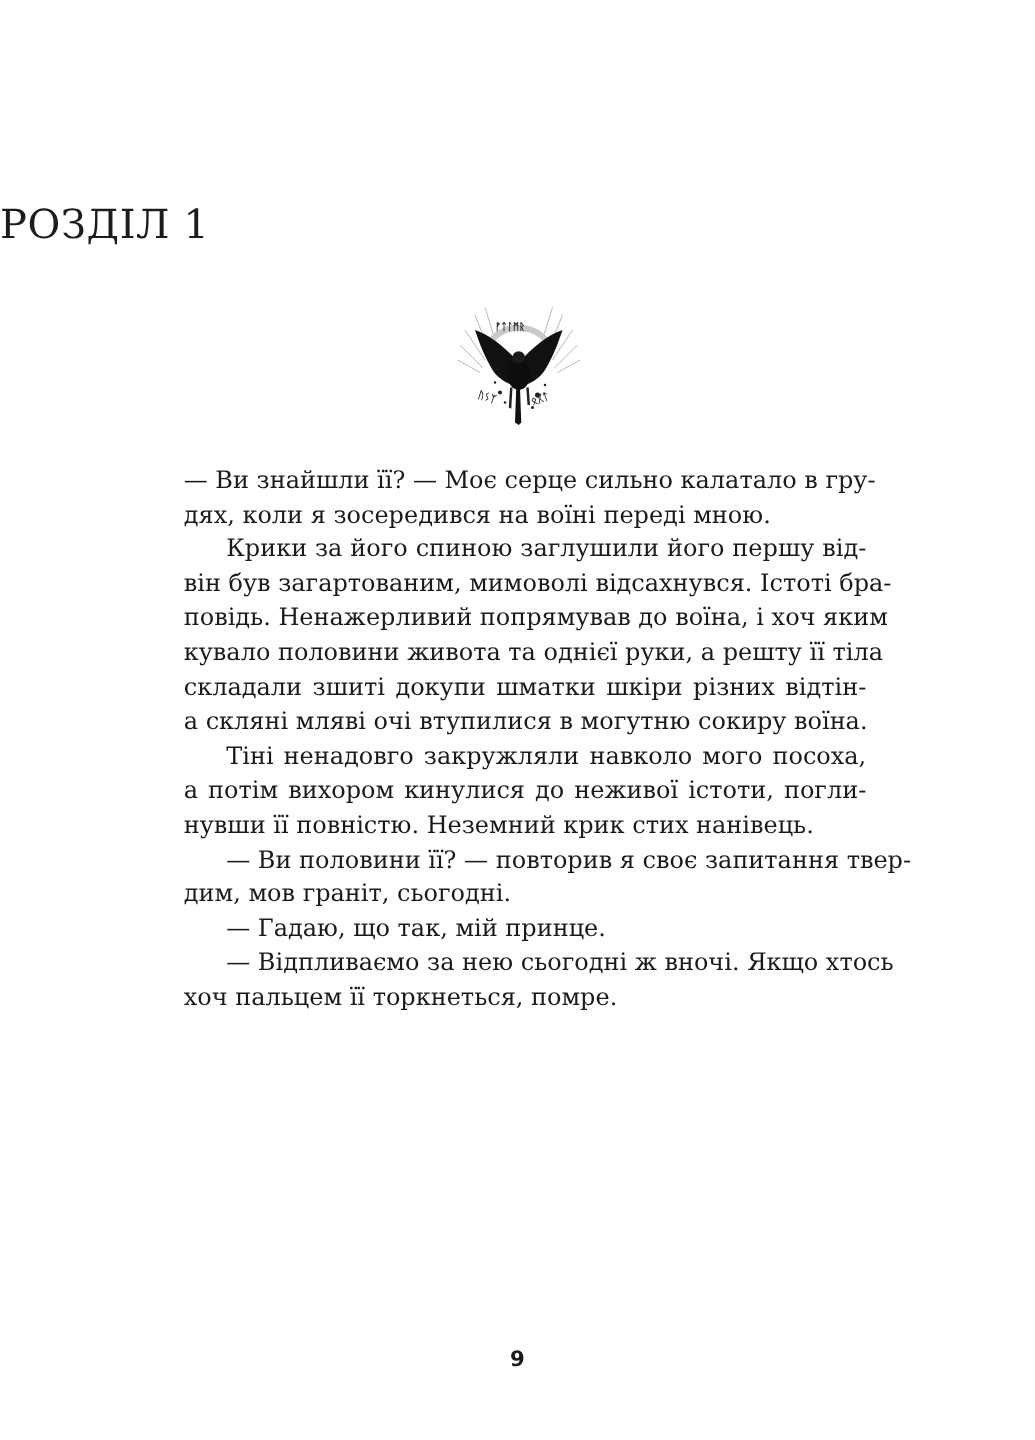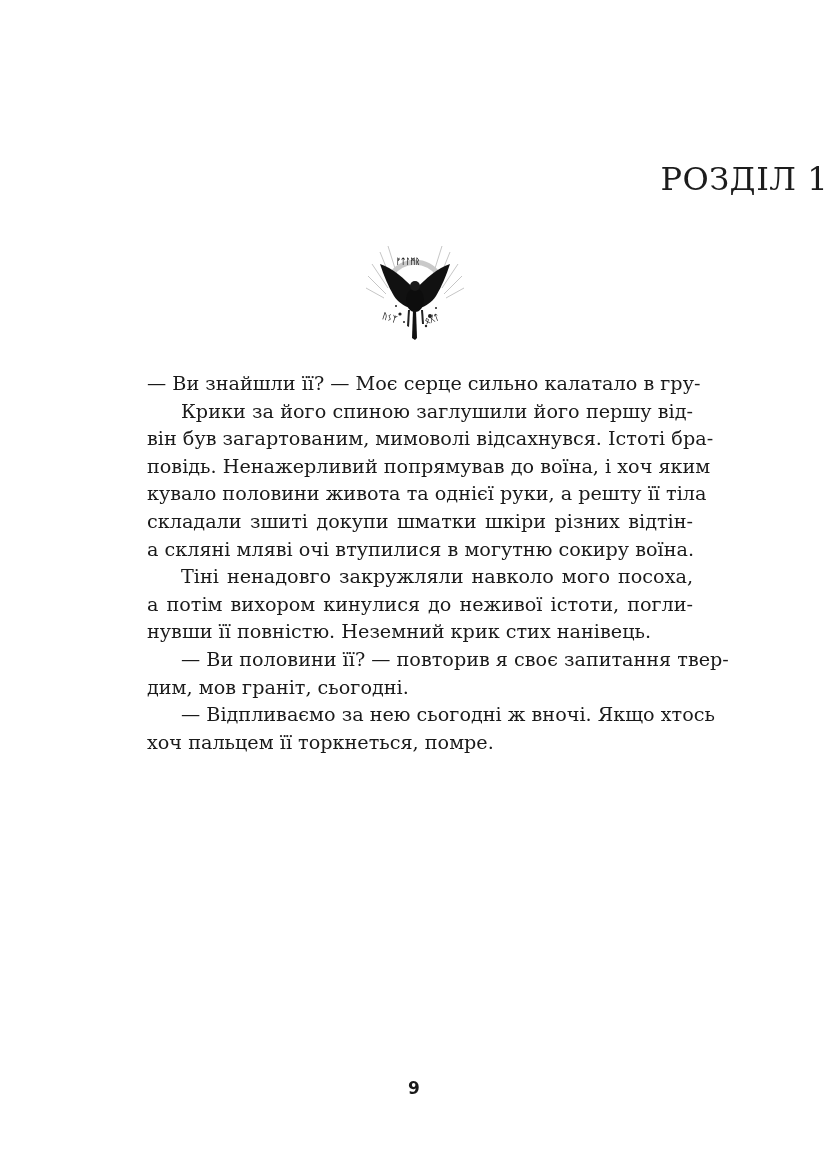--- a/index.html
+++ b/index.html
@@ -1,20 +1,20 @@
 <!DOCTYPE html>
 <html><head>
   <meta charset="utf-8">
   <style>
     html, body { margin: 0; padding: 0; background: #ffffff; }
     body { width: 828px; height: 1152px; position: relative; overflow: hidden; color: #1a1a1a; }
     .page { position: absolute; left: 0; top: 0; width: 828px; height: 1152px; background: #fff; }
     .chapter-title {
       position: absolute; left: 0; right: 0; top: 160px;
-      text-align: right;
+      text-align: left;
       font-family: "DejaVu Serif", "Liberation Serif", serif;
       font-size: 32px; font-weight: normal; letter-spacing: 0.5px; color: #1c1c1c;
     }
     .emblem { position: absolute; left: 358px; top: 238px; width: 114px; height: 104px; }
     .body-text {
       position: absolute; left: 147px; top: 370px; width: 546px;
       font-family: "DejaVu Serif", "Liberation Serif", serif;
       font-size: 19.2px; line-height: 27.6px; color: #1a1a1a;
     }
     .line { display: block; white-space: nowrap; text-align: justify; text-align-last: justify; height: 27.6px; overflow: visible; }
@@ -73,30 +73,32 @@
           <circle cx="46" cy="84" r="1"></circle>
         <circle cx="68" cy="88" r="1.2"></circle>
           <circle cx="38" cy="68" r="1"></circle>
           <circle cx="78" cy="70" r="1"></circle>
       </g>
     </svg>
   </div>
 
   <div class="body-text">
     <span class="line">— Ви знайшли її? — Моє серце сильно калатало в гру-</span>
+    <span class="line last">дях, коли я зосередився на воїні переді мною.</span>
     <span class="line indent">Крики за його спиною заглушили його першу від-</span>
     <span class="line">він був загартованим, мимоволі відсахнувся. Істоті бра-</span>
     <span class="line">повідь. Ненажерливий попрямував до воїна, і хоч яким</span>
     <span class="line">кувало половини живота та однієї руки, а решту її тіла</span>
     <span class="line">складали зшиті докупи шматки шкіри різних відтін-</span>
     <span class="line last">а скляні мляві очі втупилися в могутню сокиру воїна.</span>
     <span class="line indent">Тіні ненадовго закружляли навколо мого посоха,</span>
     <span class="line">а потім вихором кинулися до неживої істоти, погли-</span>
     <span class="line last">нувши її повністю. Неземний крик стих нанівець.</span>
     <span class="line indent">— Ви половини її? — повторив я своє запитання твер-</span>
     <span class="line last">дим, мов граніт, сьогодні.</span>
+    <span class="line indent last">— Гадаю, що так, мій принце.</span>
     <span class="line indent">— Відпливаємо за нею сьогодні ж вночі. Якщо хтось</span>
     <span class="line last">хоч пальцем її торкнеться, помре.</span>
   </div>
 
   <div class="page-number">9</div>
 
 </div>
 
 </body></html>

